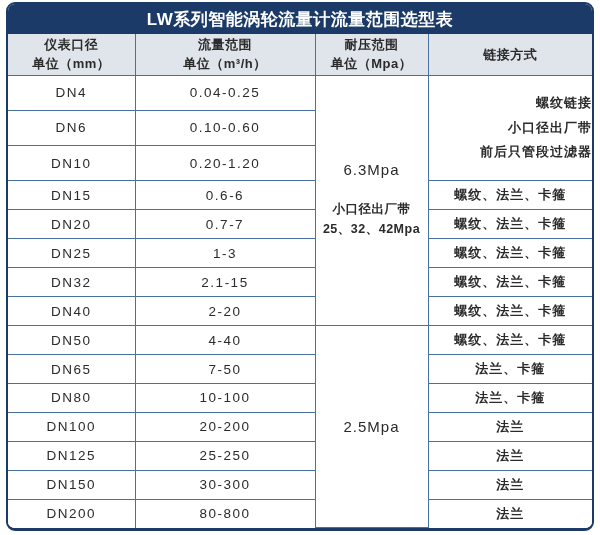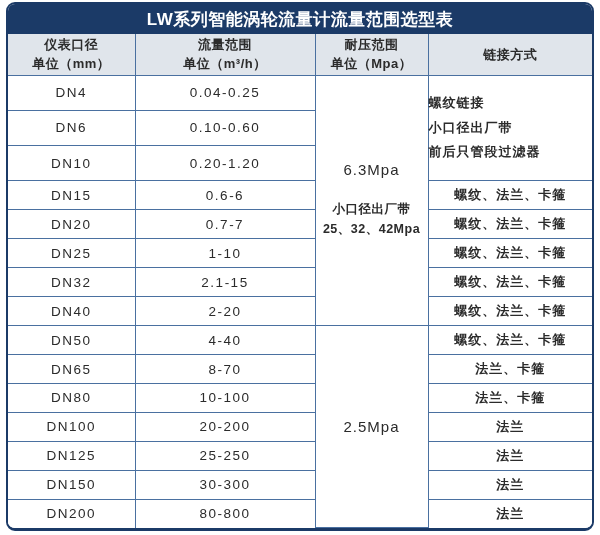--- a/index.html
+++ b/index.html
@@ -40,21 +40,21 @@
     text-align:center;vertical-align:middle;padding:0;
     font-size:13.5px;letter-spacing:1.5px;color:var(--text);
   }
   
   thead th{border-top:none;}
   tr > *:first-child{border-left:none;}
   tr > *:last-child{border-right:none;}
   tbody tr:last-child td{border-bottom:none;}
 
   td.conn-cell{font-size:13px;font-weight:bold;letter-spacing:1px;}
-  .conn-note{display:flex;flex-direction:column;gap:6px;align-items:flex-start;
+  .conn-note{display:flex;flex-direction:column;gap:6px;align-items:flex-end;
     font-size:13px;font-weight:bold;letter-spacing:1px;line-height:1.45;}
   .pressure-wrap{display:flex;flex-direction:column;align-items:center;
     justify-content:center;gap:22px;}
   .pressure-value{font-size:15px;letter-spacing:1px;}
   .pressure-note{font-size:12.5px;font-weight:bold;letter-spacing:0.5px;line-height:1.55;}
   .pressure-note span{display:block;}
 </style>
 </head>
 <body>
 
@@ -121,21 +121,21 @@
         <td>0.6-6</td>
         <td class="conn-cell">螺纹、法兰、卡箍</td>
       </tr>
       <tr>
         <td>DN20</td>
         <td>0.7-7</td>
         <td class="conn-cell">螺纹、法兰、卡箍</td>
       </tr>
       <tr>
         <td>DN25</td>
-        <td>1-10</td>
+        <td>1-3</td>
         <td class="conn-cell">螺纹、法兰、卡箍</td>
       </tr>
       <tr>
         <td>DN32</td>
         <td>2.1-15</td>
         <td class="conn-cell">螺纹、法兰、卡箍</td>
       </tr>
       <tr>
         <td>DN40</td>
         <td>2-20</td>
@@ -144,21 +144,21 @@
       <tr>
         <td>DN50</td>
         <td>4-40</td>
         <td rowspan="7">
           <span class="pressure-value">2.5Mpa</span>
         </td>
         <td class="conn-cell">螺纹、法兰、卡箍</td>
       </tr>
       <tr>
         <td>DN65</td>
-        <td>8-70</td>
+        <td>7-50</td>
         <td class="conn-cell">法兰、卡箍</td>
       </tr>
       <tr>
         <td>DN80</td>
         <td>10-100</td>
         <td class="conn-cell">法兰、卡箍</td>
       </tr>
       <tr>
         <td>DN100</td>
         <td>20-200</td>

